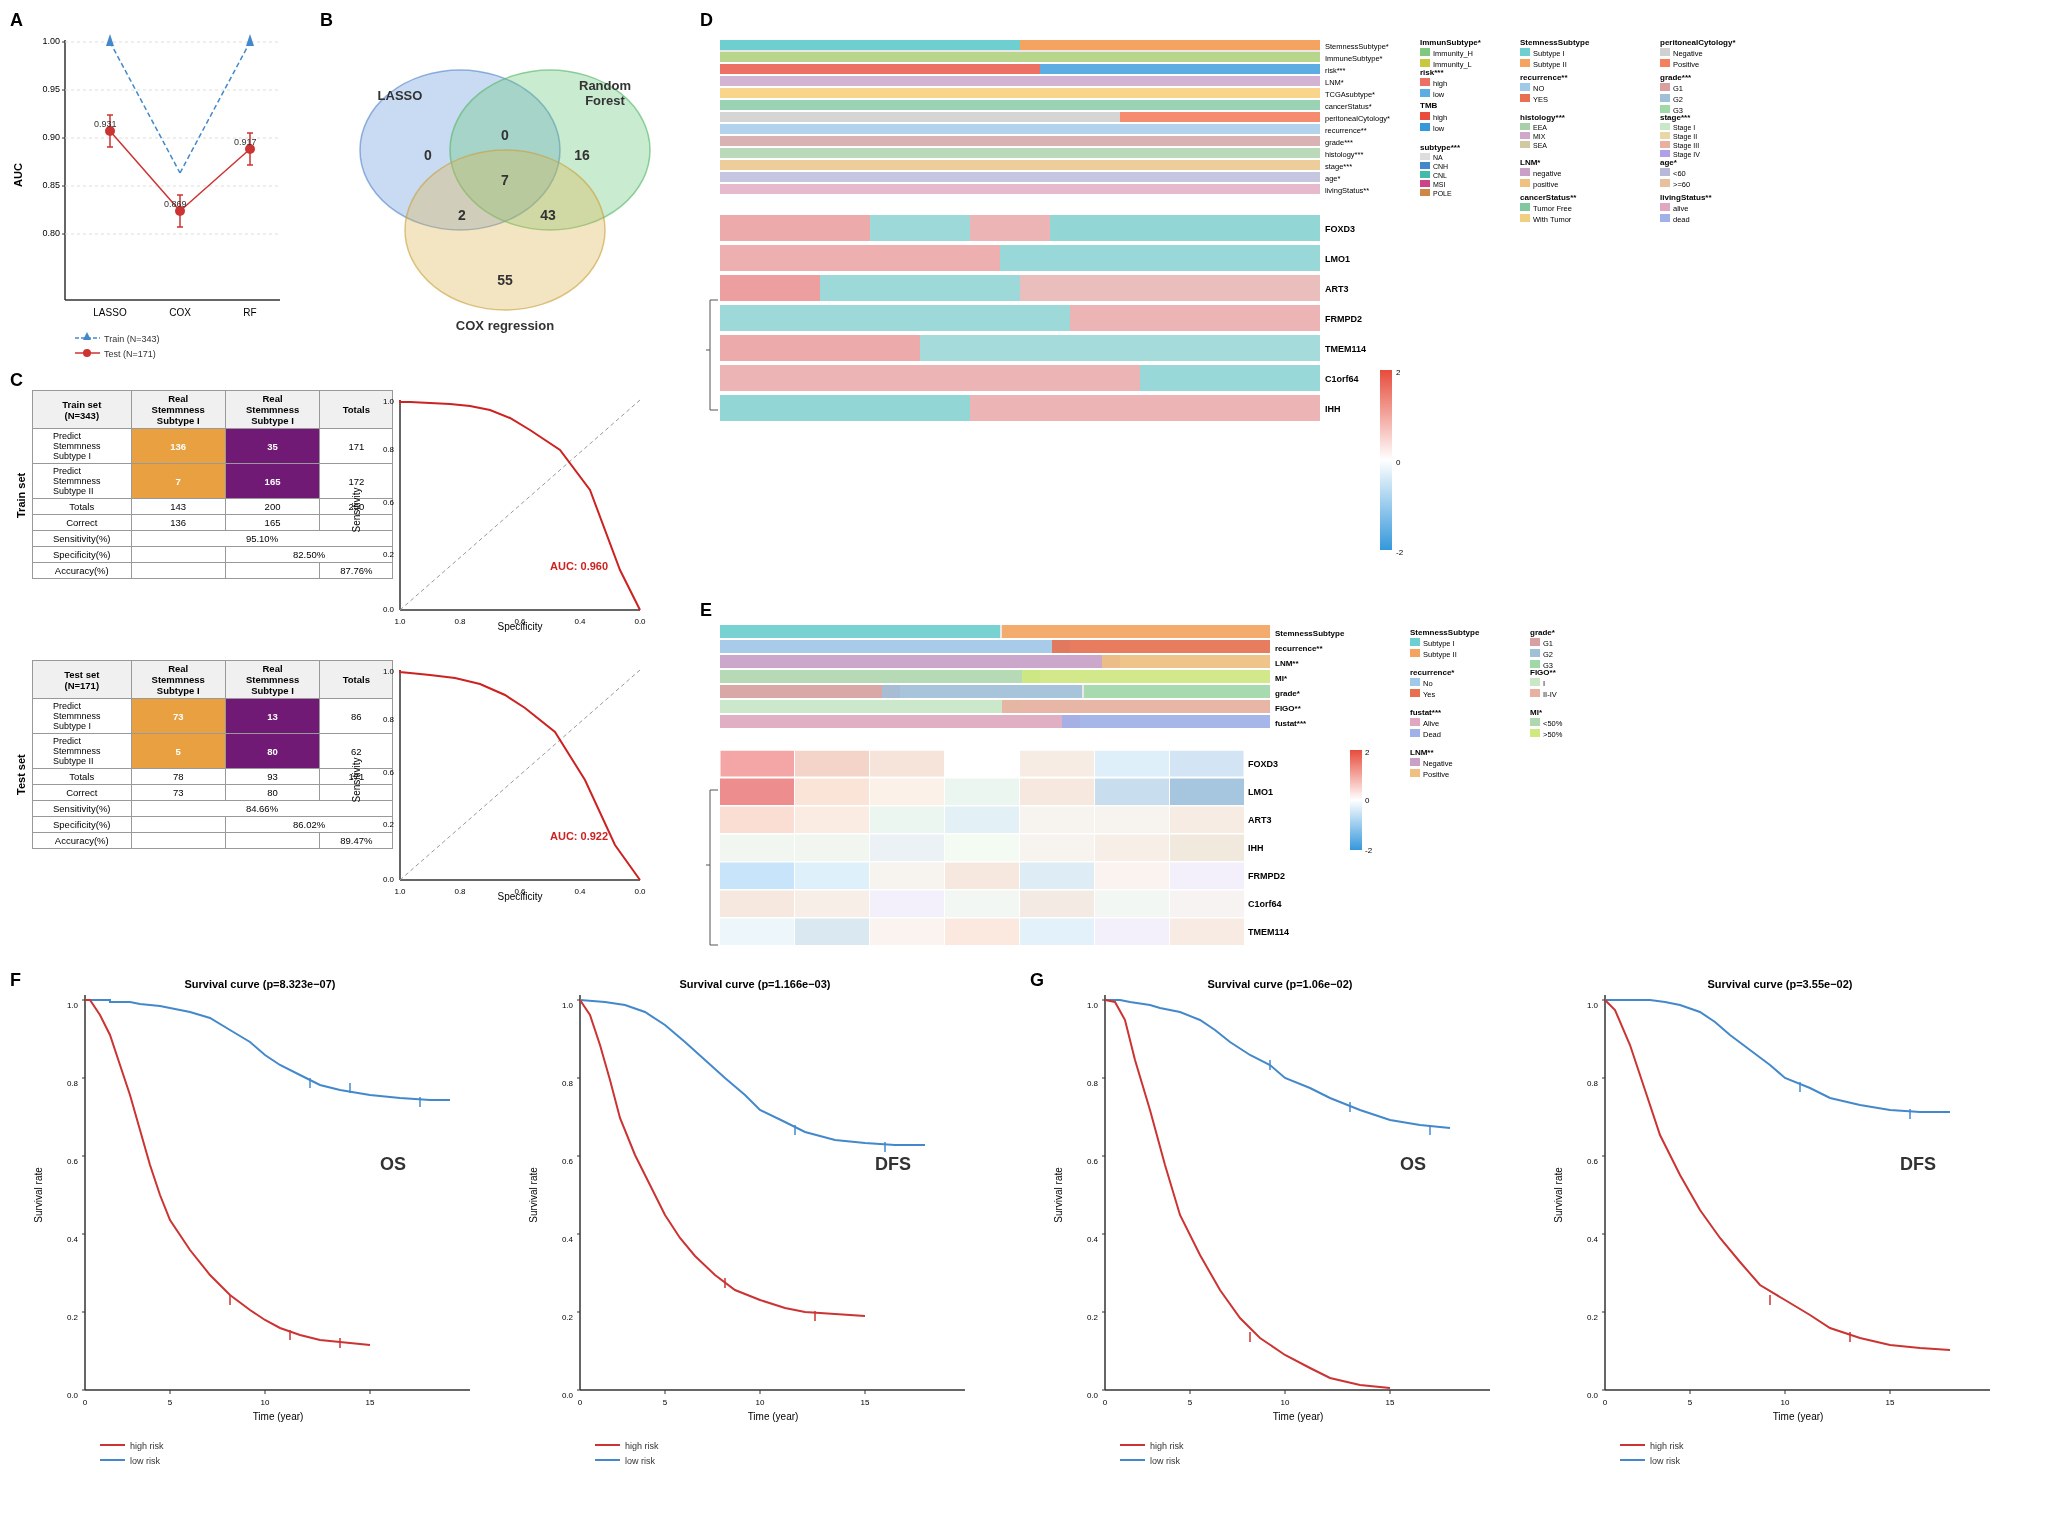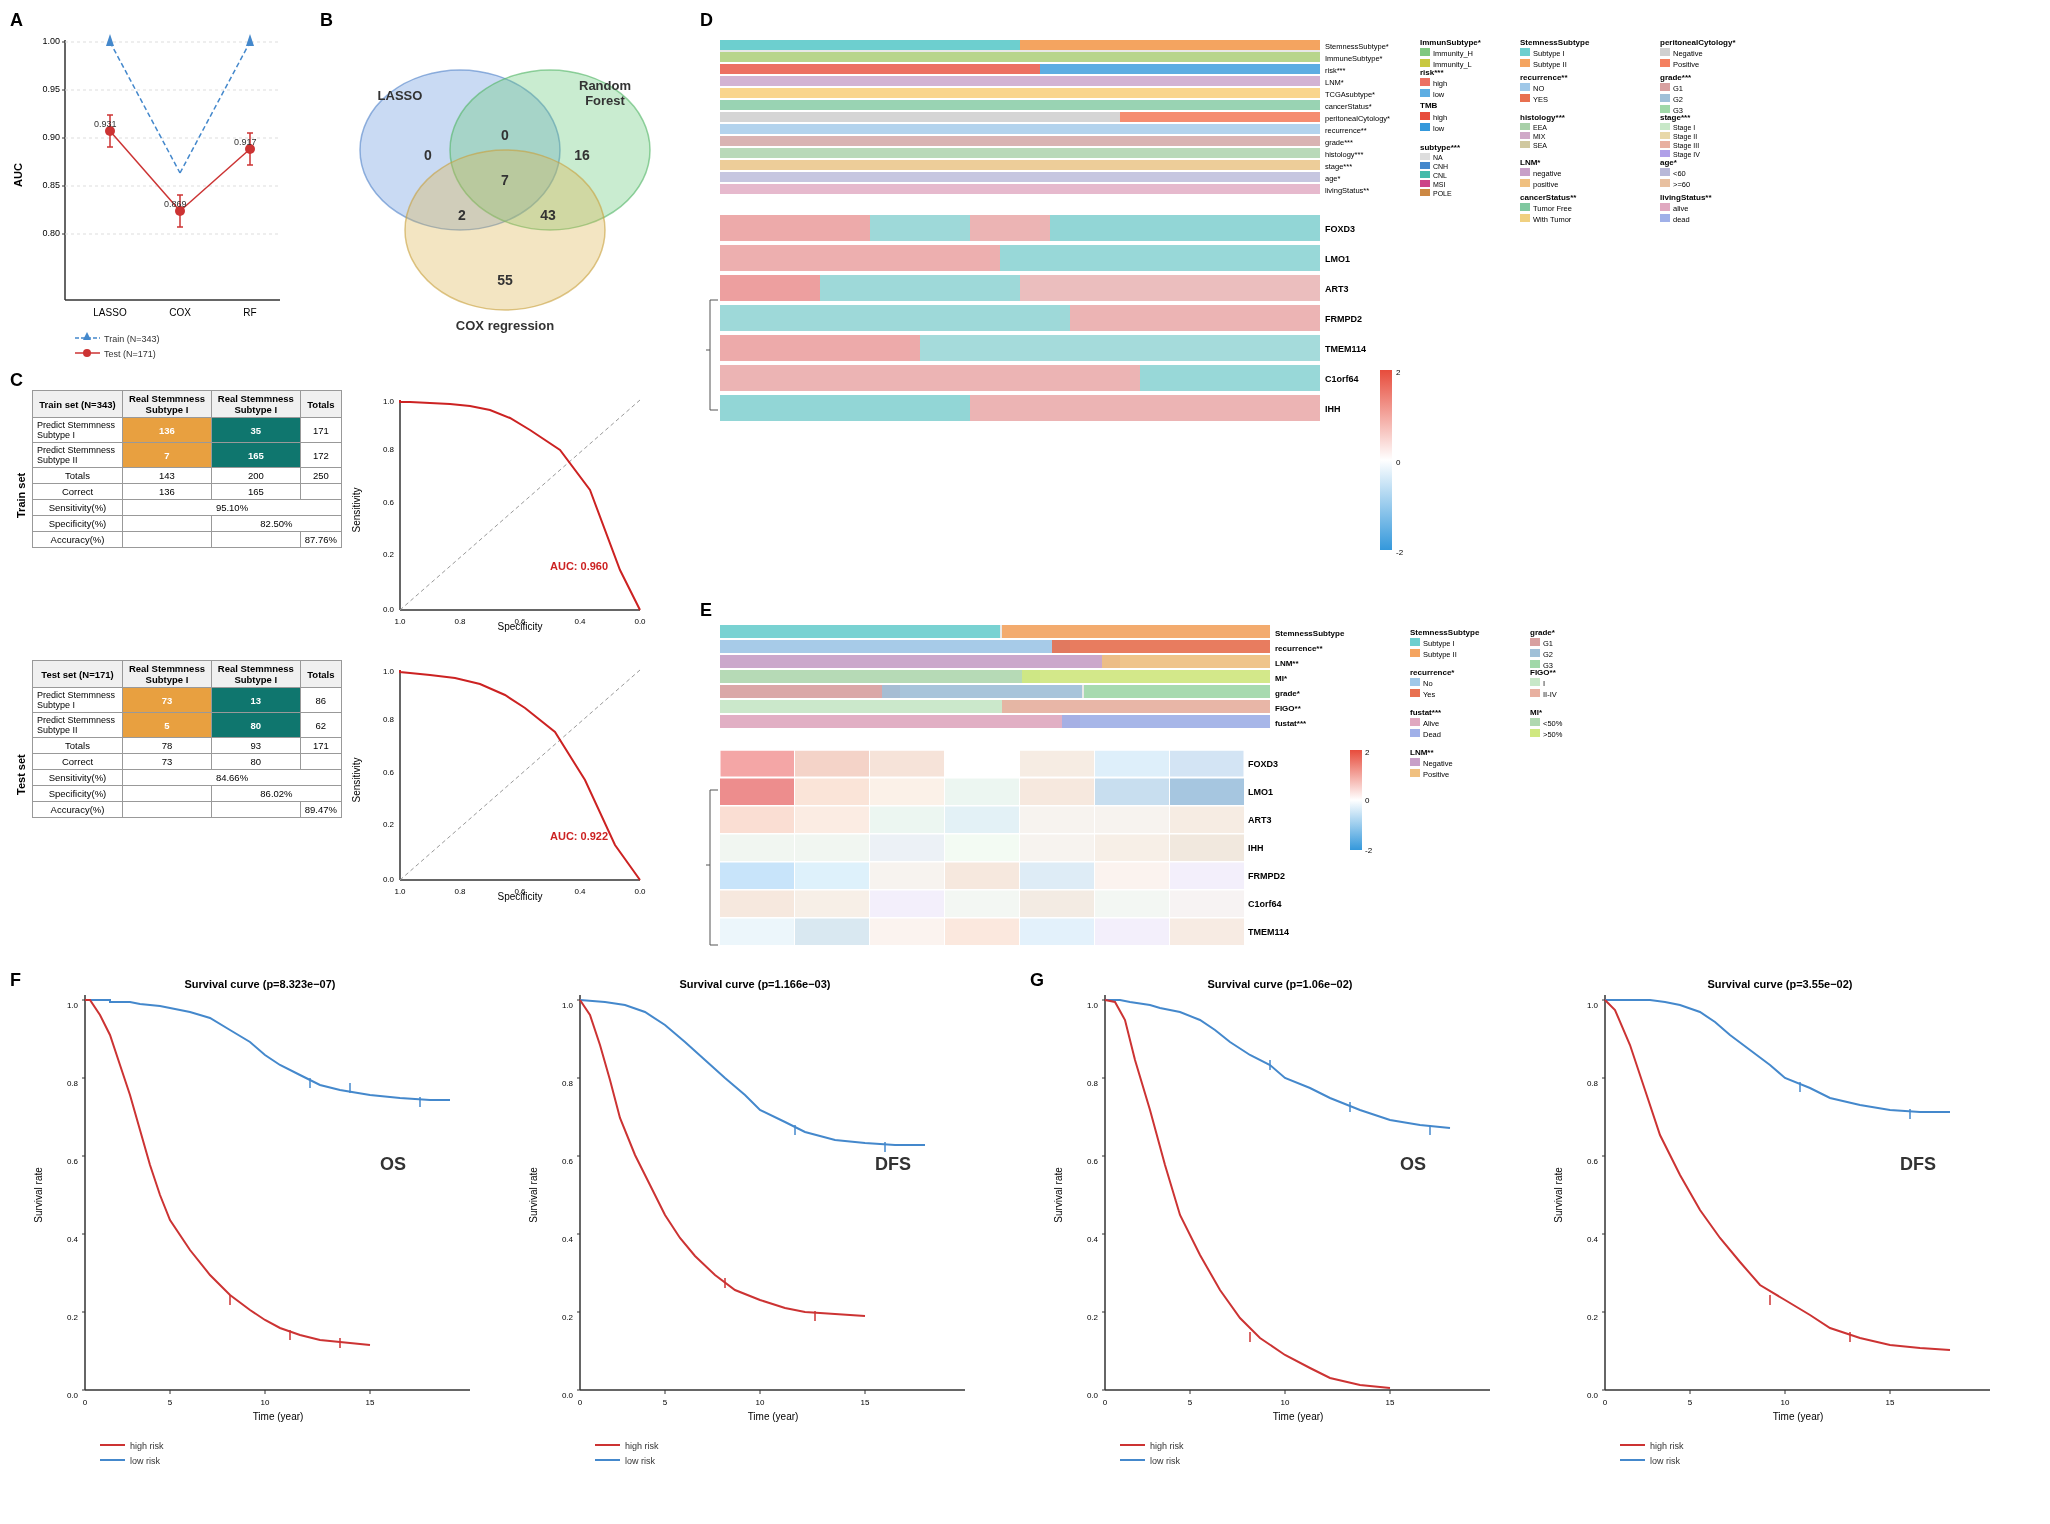--- a/index.html
+++ b/index.html
@@ -98,25 +98,25 @@
       position: relative;
       border: none;
     }
 
     table.confusion {
       border-collapse: collapse;
       font-size: 9.5px;
     }
     table.confusion td, table.confusion th {
       border: 1px solid #999;
-      padding: 2px 4px;
+      padding: 2px 20px;
       text-align: center;
     }
     table.confusion .orange-cell { background: #e8a040; color: #fff; font-weight: bold; }
-    table.confusion .gray-cell { background: #0f766e; color: #fff; font-weight: bold; }
+    table.confusion .gray-cell { background: #701a75; color: #fff; font-weight: bold; }
     table.confusion .header-row { background: #f0f0f0; font-weight: bold; }
   </style>
 </head>
 <body>
 
 <div class="figure-container">
 
   <div id="panel-a">
     <span class="panel-label" style="left:0;top:0;">A</span>
     <svg width="290" height="340" style="position:absolute;top:10px;left:0;">

